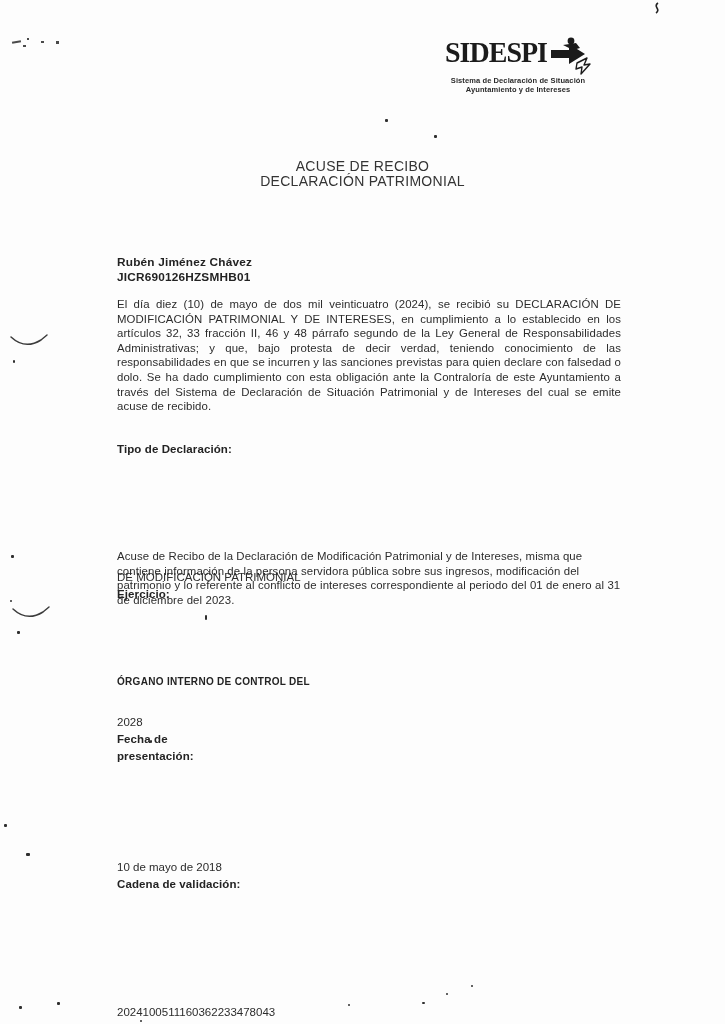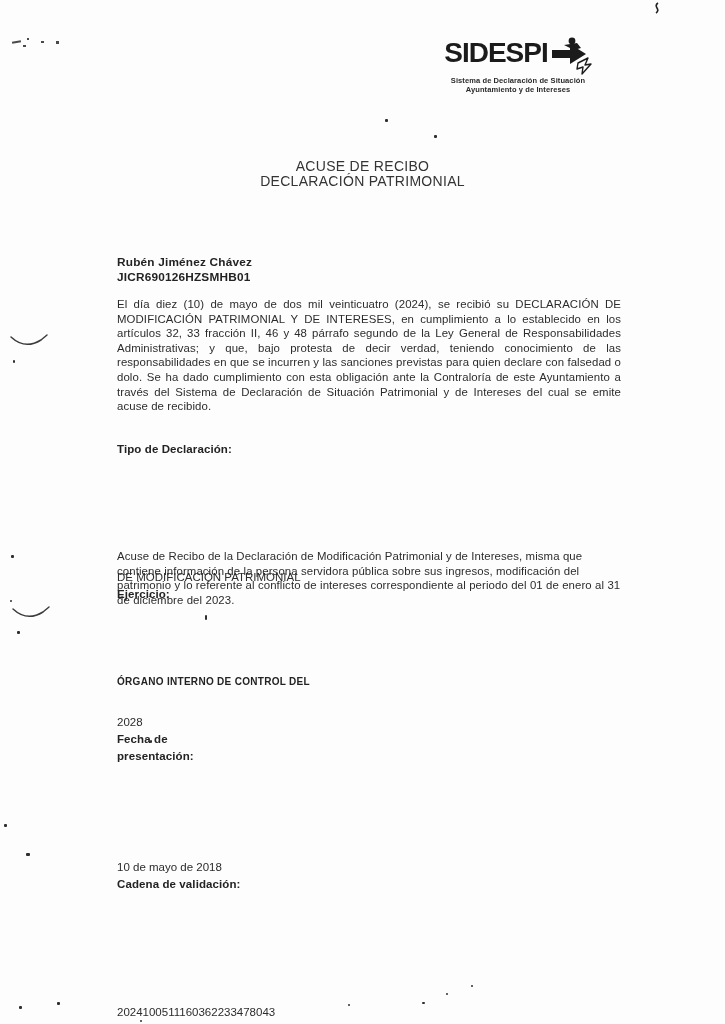--- a/index.html
+++ b/index.html
@@ -16,20 +16,21 @@
   
   .logo { position: absolute; left: 438px; top: 38px; width: 160px; text-align: center; }
   .logo-row { display: flex; align-items: flex-start; justify-content: center; gap: 2px; }
   .logo-text {
     font-weight: bold;
     font-size: 28px;
     letter-spacing: -1px;
     color: #1b1b1b;
     line-height: 30px;
     transform: scaleY(1.02);
+    font-family: Liberation Serif, serif;
   }
   .logo-arrow { width: 42px; height: 40px; margin-top: -2px; }
   .logo-tagline {
     margin-top: 0px;
     font-size: 7.5px;
     font-weight: bold;
     color: #2a2a2a;
     line-height: 9px;
     letter-spacing: 0.1px;
   }

